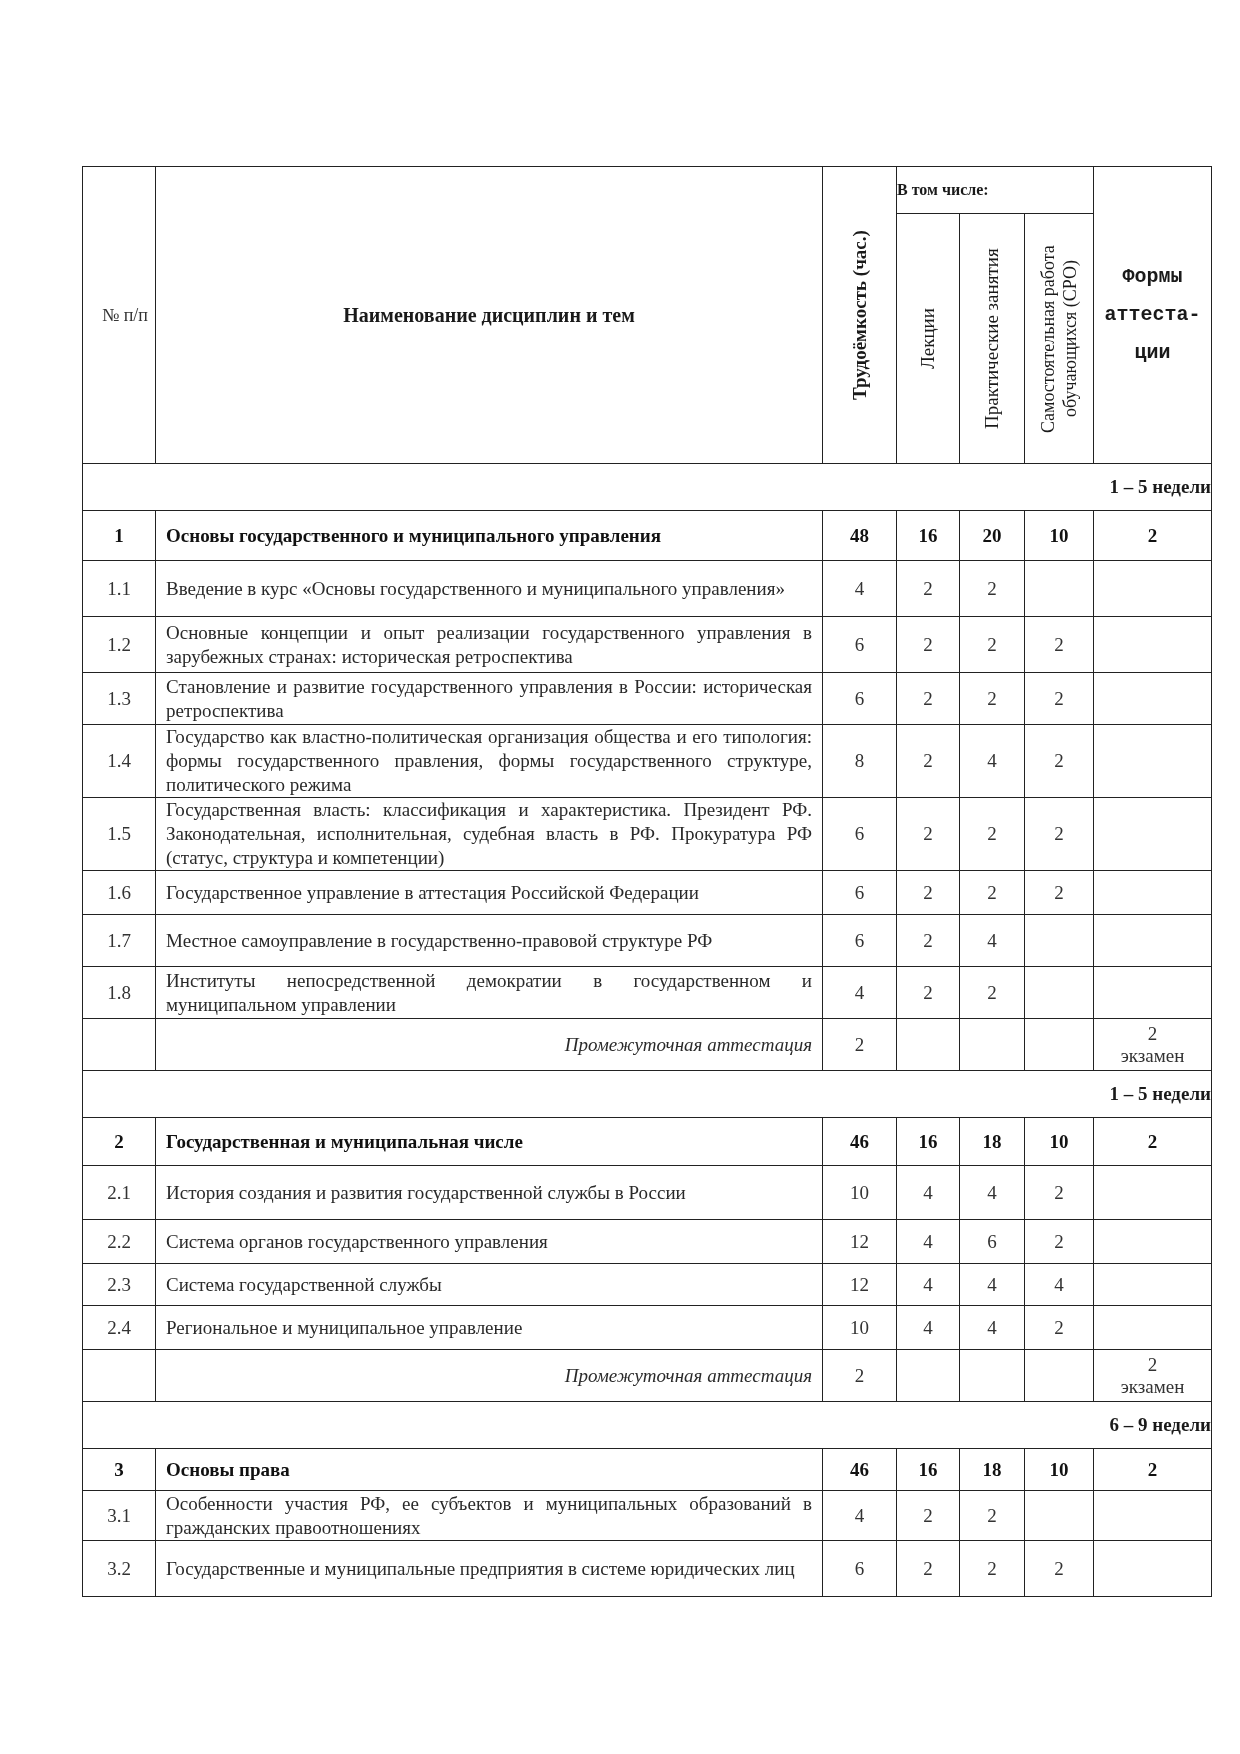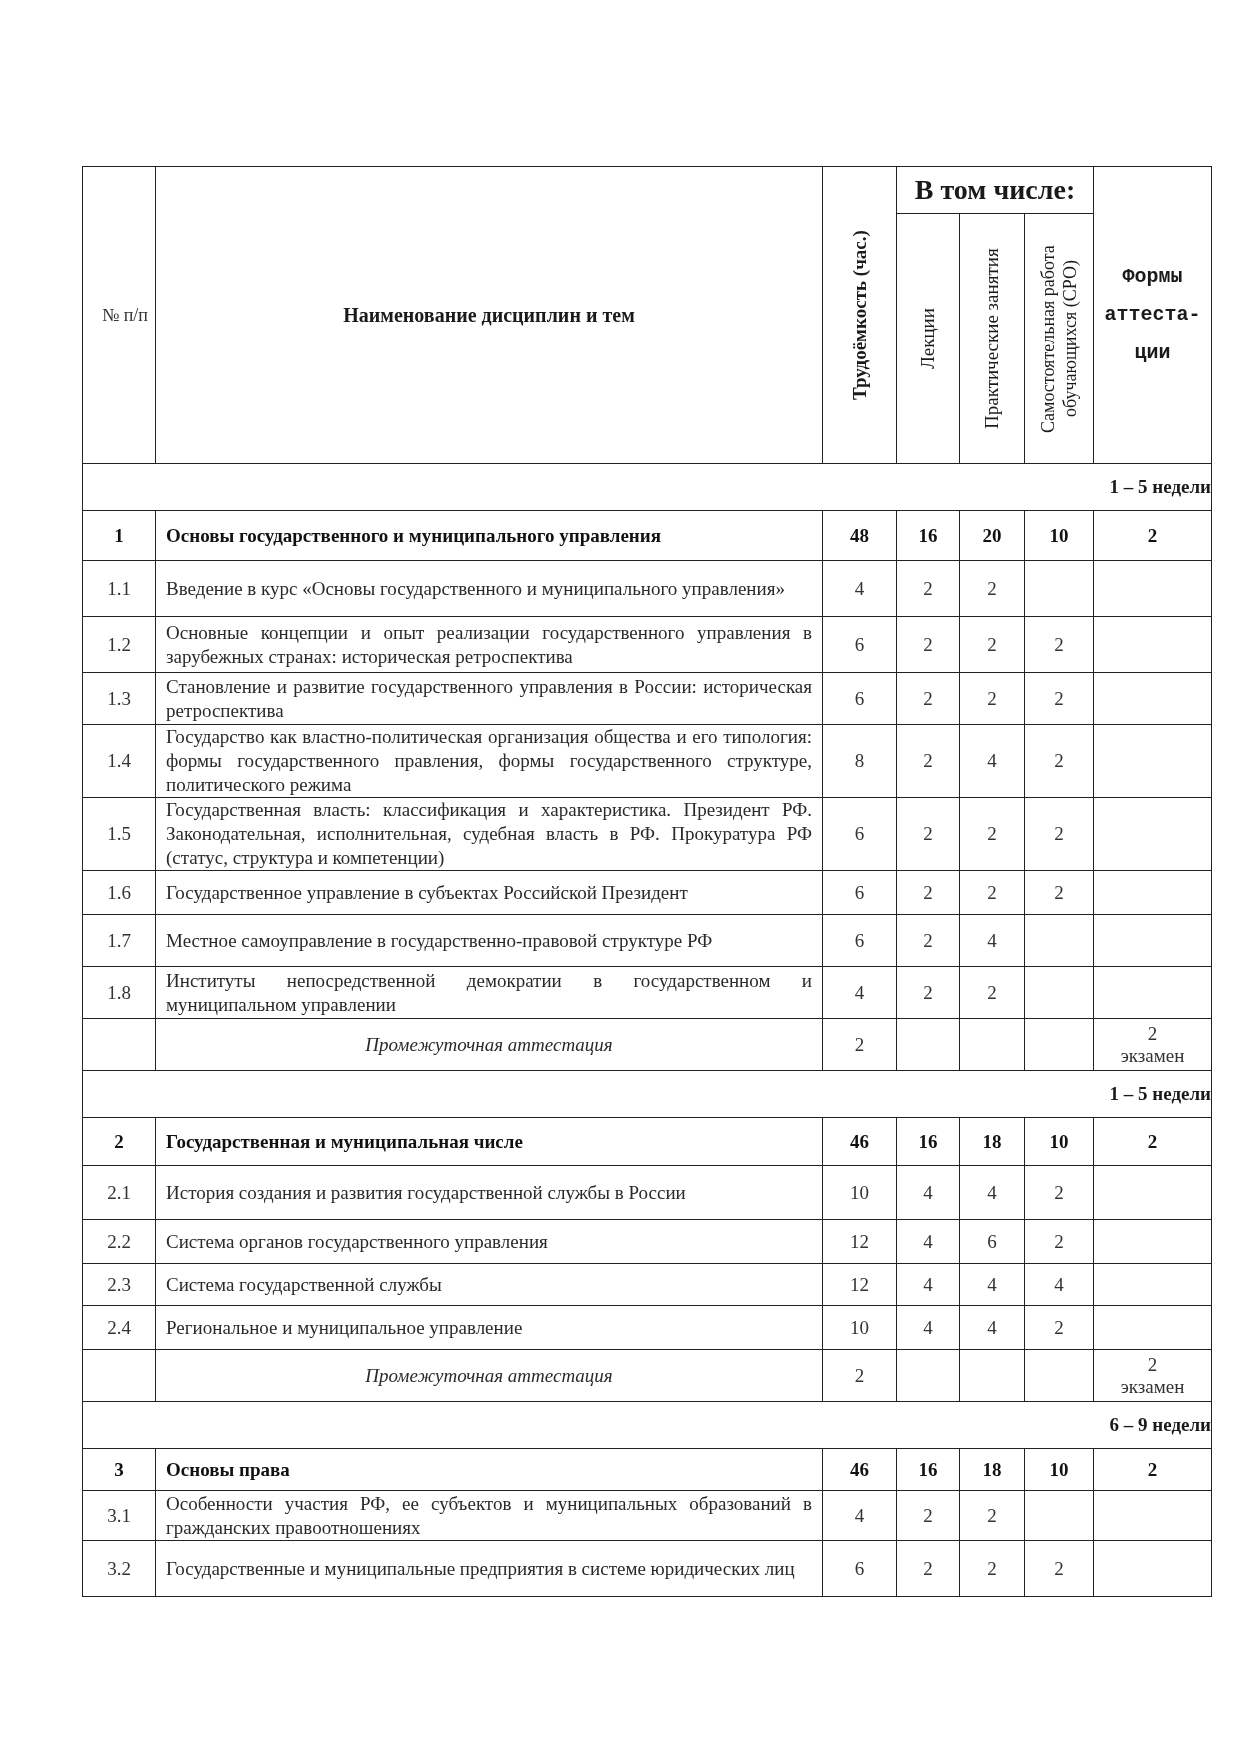--- a/index.html
+++ b/index.html
@@ -15,25 +15,25 @@
   col.c-name { width: 667px; }
   col.c-tot { width: 74px; }
   col.c-lec { width: 63px; }
   col.c-pr { width: 65px; }
   col.c-srs { width: 69px; }
   col.c-form { width: 118px; }
   .num { text-align: center; color: #333; }
   .name { padding: 0 10px !important; text-align: justify; line-height: 24px; color: #2a2a2a; }
   .val { text-align: center; color: #333; }
   .bold { font-weight: bold; color: #111; }
-  .ital { font-style: italic; text-align: center; }
+  .ital { font-style: italic; text-align: right; }
   .week { text-align: right; font-weight: bold; height: 46px; }
   .vert { writing-mode: vertical-rl; transform: rotate(180deg); margin: 0 auto; text-align: center; line-height: 22px; }
   .hdr-main { font-weight: bold; text-align: center; font-size: 20px; }
-  .hdr-sub { font-weight: bold; text-align: center; font-size: 28px; height: 46px; }
+  .hdr-sub { font-weight: bold; text-align: left; font-size: 16px; height: 46px; }
   .form-cell { text-align: center; line-height: 22px; color: #333; }
 </style>
 </head>
 <body>
 
 <div class="page">
 
   <table class="plan">
     <colgroup>
       <col class="c-num">
@@ -119,21 +119,21 @@
         <td class="num">1.5</td>
         <td class="name">Государственная власть: классификация и характеристика. Президент РФ. Законодательная, исполнительная, судебная власть в РФ. Прокуратура РФ (статус, структура и компетенции)</td>
         <td class="val">6</td>
         <td class="val">2</td>
         <td class="val">2</td>
         <td class="val">2</td>
         <td class="val"></td>
       </tr>
         <tr style="height:44px">
         <td class="num">1.6</td>
-        <td class="name">Государственное управление в субъектах Российской Президент</td>
+        <td class="name">Государственное управление в аттестация Российской Федерации</td>
         <td class="val">6</td>
         <td class="val">2</td>
         <td class="val">2</td>
         <td class="val">2</td>
         <td class="val"></td>
       </tr>
         <tr style="height:52px">
         <td class="num">1.7</td>
         <td class="name">Местное самоуправление в государственно-правовой структуре РФ</td>
         <td class="val">6</td>

